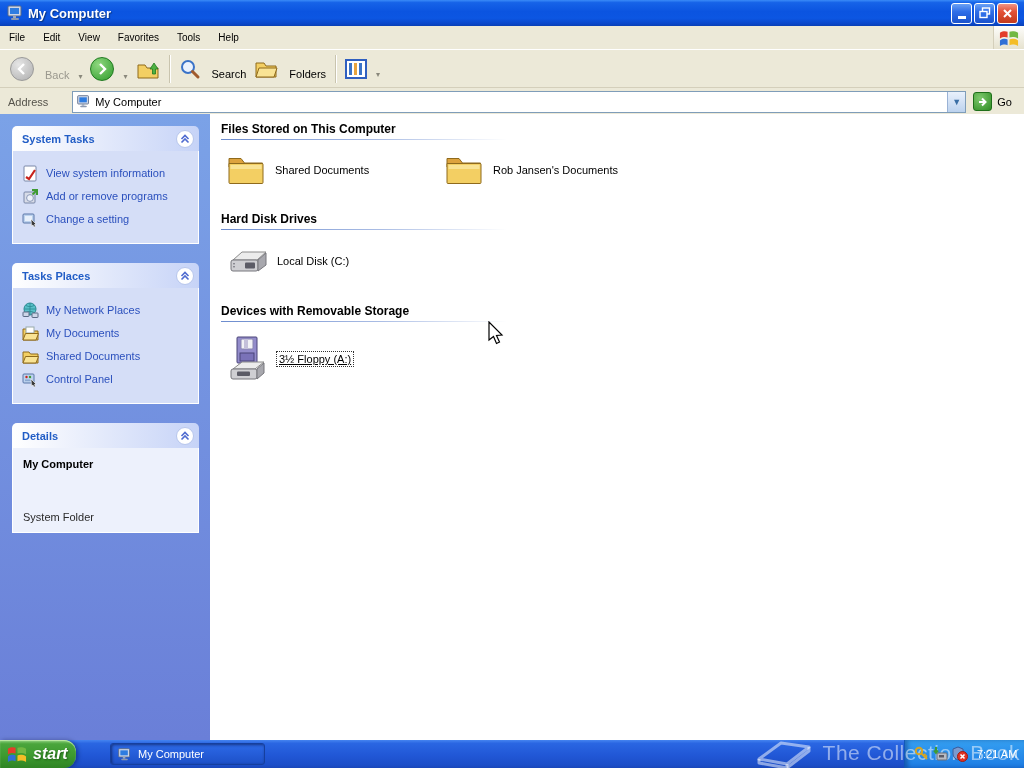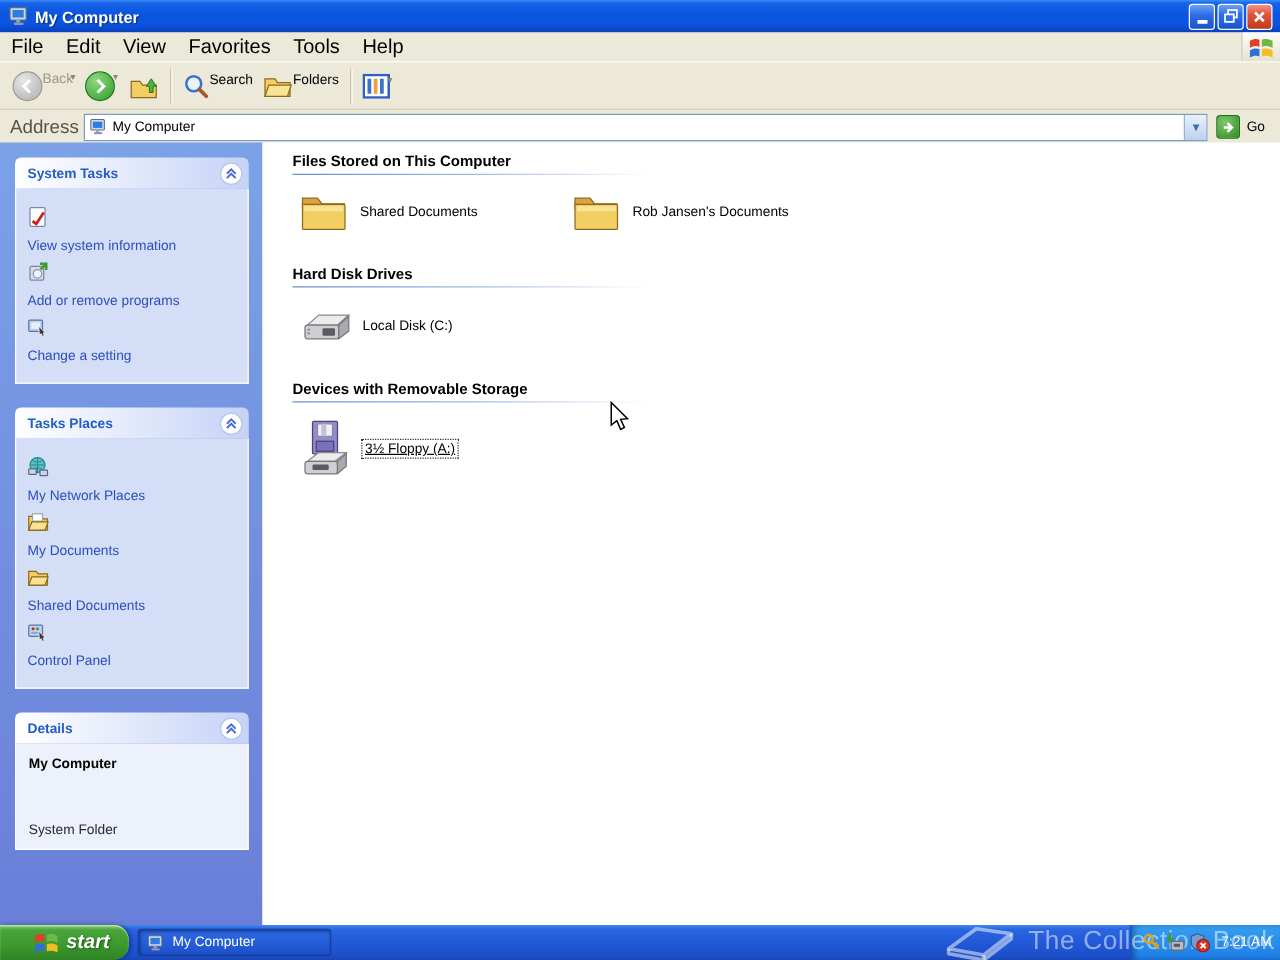--- a/index.html
+++ b/index.html
@@ -11,74 +11,74 @@
   .title-icon{width:18px;height:18px;margin:0 4px 0 2px;display:flex;}
   .title-text{color:#fff;font-weight:bold;font-size:13px;text-shadow:1px 1px 1px #0a3580;flex:1;}
   .win-controls{display:flex;gap:2px;padding-right:2px;}
   .wbtn{width:21px;height:21px;border-radius:3px;border:1px solid #fff;
     display:flex;align-items:center;justify-content:center;box-sizing:border-box;}
   .wbtn.blue{background:linear-gradient(180deg,#6ba1f4 0%,#2f6ee8 40%,#1a52cc 100%);}
   .wbtn.red{background:linear-gradient(180deg,#f09485 0%,#e45237 40%,#c23a1c 100%);}
   .min-glyph{width:8px;height:3px;background:#fff;margin-top:9px;}
   
   .menubar{height:23px;background:#ece9d8;display:flex;align-items:center;border-bottom:1px solid #fff;}
-  .menu-item{font-size:16px;color:#000;padding:4px 9px;}
+  .menu-item{font-size:10px;color:#000;padding:4px 9px;}
   .menubar-spacer{flex:1;}
   .menubar-logo{width:30px;height:23px;display:flex;align-items:center;justify-content:center;
     border-left:1px solid #d4cfbb;background:linear-gradient(180deg,#fdfdfb,#e6e2cf);}
   
   .toolbar{height:37px;background:#ece9d8;border-bottom:1px solid #d4cfbb;display:flex;align-items:center;padding-left:6px;}
-  .tbtn{display:flex;align-items:flex-start;gap:0;padding:2px 4px;border-radius:3px;font-size:11px;color:#000;}
+  .tbtn{display:flex;align-items:flex-end;gap:11px;padding:2px 4px;border-radius:3px;font-size:11px;color:#000;}
   .tbtn.disabled{color:#9a988e;}
   .drop{font-size:8px;color:#8a887c;margin-left:-2px;}
   .tsep{width:1px;height:28px;background:#c9c4ae;box-shadow:1px 0 0 #fff;margin:0 5px;}
   .navcircle{width:24px;height:24px;border-radius:50%;display:flex;align-items:center;justify-content:center;}
   .navcircle.gray{background:radial-gradient(circle at 35% 30%,#e6e6e6,#aeaeae);border:1px solid #9a9a9a;box-sizing:border-box;}
   .navcircle.green{background:radial-gradient(circle at 35% 30%,#8fd87f,#2f9b2c);border:1px solid #1f7a1f;box-sizing:border-box;}
   
   .addressbar{height:27px;background:#ece9d8;display:flex;align-items:center;padding:0 4px;border-bottom:1px solid #b8b4a2;}
-  .addr-label{font-size:15px;color:#55534b;margin:0 4px 0 4px;}
+  .addr-label{font-size:11px;color:#55534b;margin:0 24px 0 4px;}
   .addr-combo{flex:1;height:22px;background:#fff;border:1px solid #7f9db9;display:flex;align-items:center;box-sizing:border-box;}
   .addr-icon{width:15px;height:15px;margin:0 4px 0 3px;display:flex;}
   .addr-value{font-size:11px;flex:1;}
   .addr-drop{width:17px;height:20px;display:flex;align-items:center;justify-content:center;
     background:linear-gradient(180deg,#e9f1fc,#bcd2ee);border-left:1px solid #9ab2d5;color:#3a6ea5;font-size:9px;}
   .go-wrap{display:flex;align-items:center;gap:5px;margin:0 8px 0 7px;font-size:11px;color:#000;}
   .go-btn{width:19px;height:19px;border-radius:3px;display:flex;align-items:center;justify-content:center;
     background:radial-gradient(circle at 35% 30%,#7ec96d,#2f8d24);border:1px solid #1f6f1a;box-sizing:border-box;}
   
   .main{position:absolute;top:114px;left:0;right:0;bottom:28px;display:flex;}
   .sidebar{width:210px;min-width:210px;background:linear-gradient(180deg,#7ba2e7 0%,#6a7fd8 100%);
     padding:12px 11px 0 12px;box-sizing:border-box;}
   .panel{margin-bottom:19px;}
   .panel-header{height:25px;background:linear-gradient(90deg,#ffffff 0%,#c6d3f7 100%);
     border-radius:5px 5px 0 0;display:flex;align-items:center;justify-content:space-between;padding:0 5px 0 10px;}
   .panel-title{color:#215dc6;font-weight:bold;font-size:11px;}
   .chevron{width:18px;height:18px;border-radius:50%;background:#fff;border:1px solid #b7c6ec;box-sizing:border-box;
     display:flex;align-items:center;justify-content:center;}
   .panel-body{background:#d5def7;border:1px solid #fff;border-top:none;padding:8px 4px 9px 9px;}
   .panel-body.light{background:#edf1fc;}
-  .task-link{display:flex;align-items:flex-start;gap:7px;margin:6px 0;color:#2b50bd;font-size:11px;cursor:pointer;flex-direction:column;}
+  .task-link{display:flex;align-items:flex-start;gap:7px;margin:6px 0;color:#2b50bd;font-size:11px;cursor:pointer;}
   .task-link .lbl{padding-top:2px;}
   .details-name{font-weight:bold;font-size:11px;color:#000;margin:2px 0 3px 1px;}
   .details-type{font-size:11px;color:#2a2a2a;margin-left:1px;margin-top:41px;}
   
-  .content{flex:1;background:#fff;padding:4px 0 0 24px;position:relative;}
+  .content{flex:1;background:#fff;padding:4px 0 0 11px;position:relative;}
   .section-title{font-size:12px;font-weight:bold;color:#000;padding-top:4px;}
   .rule{width:286px;height:1px;background:linear-gradient(90deg,#6c8cce 0%,#a9bce4 55%,#ffffff 100%);margin-top:3px;}
   .items-row{display:flex;margin:13px 0 21px 5px;}
   .fs-item{width:218px;display:flex;align-items:center;gap:9px;font-size:11px;color:#000;cursor:pointer;}
   .sel-label{outline:1px dotted #333;text-decoration:underline;padding:1px 2px;background:#fff;}
   
   .taskbar{position:absolute;bottom:0;left:0;right:0;height:28px;
     background:linear-gradient(180deg,#4584f0 0%,#2a66e2 12%,#2157d6 55%,#1c4ec8 90%,#1a47b8 100%);}
-  .start-btn{position:absolute;left:0;top:0;height:28px;width:103px;border-radius:0 12px 12px 0;
+  .start-btn{position:absolute;left:0;top:0;height:28px;width:76px;border-radius:0 12px 12px 0;
     background:linear-gradient(180deg,#8ed07e 0%,#4aa53c 14%,#3d9a2f 55%,#2f8424 100%);
     box-shadow:inset 0 1px 1px #bfeaa9,2px 0 4px rgba(0,0,40,.35);
-    display:flex;align-items:center;gap:6px;padding-left:27px;box-sizing:border-box;cursor:pointer;}
+    display:flex;align-items:center;gap:6px;padding-left:7px;box-sizing:border-box;cursor:pointer;}
   .start-label{color:#fff;font-weight:bold;font-style:italic;font-size:16px;text-shadow:1px 1px 2px #1e5c14;}
   .task-btn{position:absolute;left:110px;top:3px;height:22px;width:155px;border-radius:3px;
     background:linear-gradient(180deg,#2d6ae8,#1d50c8);border:1px solid #153f9e;box-sizing:border-box;
     box-shadow:inset 1px 1px 3px rgba(0,0,30,.5);display:flex;align-items:center;gap:6px;padding-left:6px;
     color:#fff;font-size:11px;cursor:pointer;}
   .tray{position:absolute;right:0;top:0;height:28px;width:120px;
     background:linear-gradient(180deg,#35a0f2 0%,#1d7ce4 100%);border-left:1px solid #1258b8;
     box-shadow:inset 3px 0 4px rgba(0,0,60,.3);display:flex;align-items:center;gap:3px;
     padding-left:9px;box-sizing:border-box;}
   .tray-inner{position:relative;z-index:6;display:flex;align-items:center;gap:3px;}

